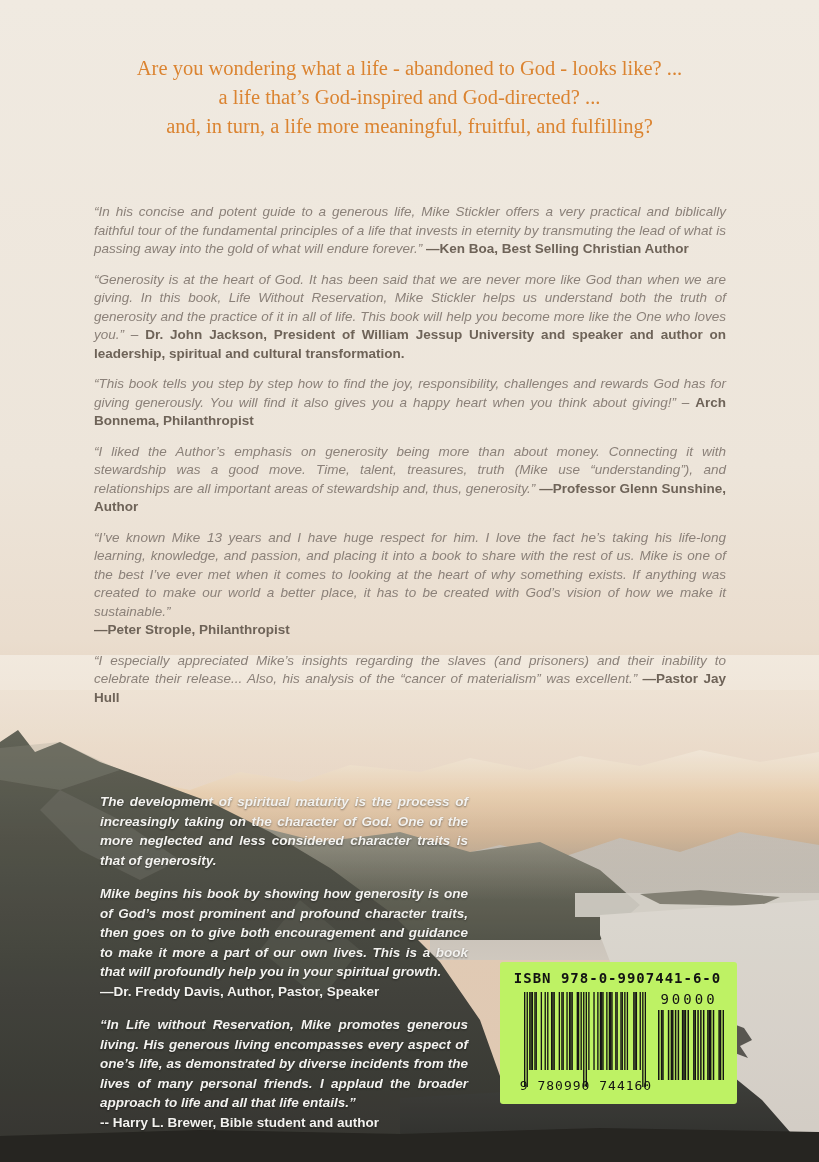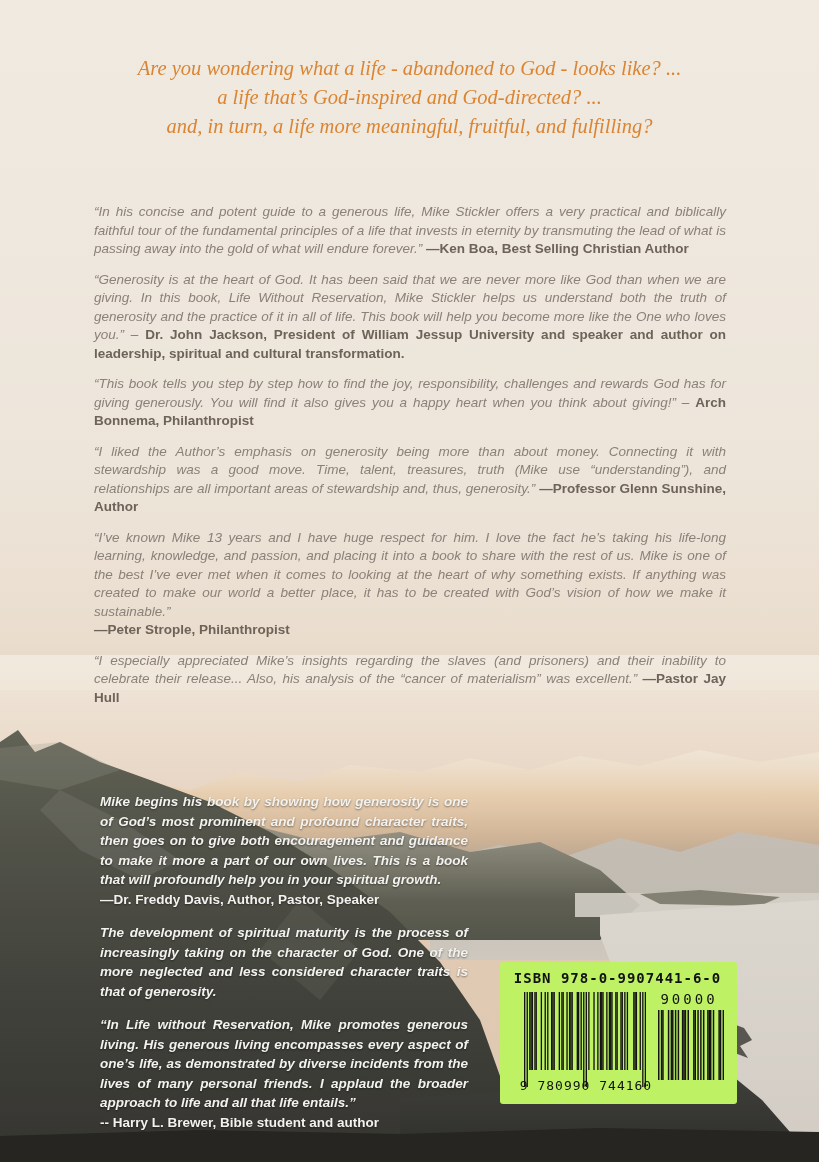--- a/index.html
+++ b/index.html
@@ -8,21 +8,21 @@
     background:#EFE8DE;
     font-family:"Liberation Sans",sans-serif;
     margin:0 auto;
   }
   .bg{position:absolute;inset:0;z-index:0;}
   .layer{position:absolute;z-index:1;}
 
   .tagline{
     top:54px;left:30px;right:30px;text-align:center;
     font-family:"Liberation Serif",serif;
-    color:#DB8431;font-size:20.5px;line-height:29px;font-weight:400;font-style:italic;
+    color:#DB8431;font-size:20.5px;line-height:29px;font-weight:400;
   }
   .heading{
     top:153px;left:0;right:0;text-align:center;
     font-family:"Liberation Serif",serif;
     font-size:30px;letter-spacing:2.5px;color:#453E36;font-weight:400;
   }
   .endorsements{
     top:203px;left:94px;width:632px;
     color:#8B8179;font-size:13.5px;line-height:18.5px;
     text-align:justify;font-style:italic;
@@ -152,22 +152,22 @@
   <div class="layer endorsements">
     <p><span>“In his concise and potent guide to a generous life, Mike Stickler offers a very practical and biblically faithful tour of the fundamental principles of a life that invests in eternity by transmuting the lead of what is passing away into the gold of what will endure forever.” </span><span class="attr">—Ken Boa, Best Selling Christian Author</span></p>
     <p><span>“Generosity is at the heart of God. It has been said that we are never more like God than when we are giving. In this book, Life Without Reservation, Mike Stickler helps us understand both the truth of generosity and the practice of it in all of life. This book will help you become more like the One who loves you.” – </span><span class="attr">Dr. John Jackson, President of William Jessup University and speaker and author on leadership, spiritual and cultural transformation.</span></p>
     <p><span>“This book tells you step by step how to find the joy, responsibility, challenges and rewards God has for giving generously. You will find it also gives you a happy heart when you think about giving!” – </span><span class="attr">Arch Bonnema, Philanthropist</span></p>
     <p><span>“I liked the Author’s emphasis on generosity being more than about money. Connecting it with stewardship was a good move. Time, talent, treasures, truth (Mike use “understanding”), and relationships are all important areas of stewardship and, thus, generosity.” </span><span class="attr">—Professor Glenn Sunshine, Author</span></p>
     <p><span>“I’ve known Mike 13 years and I have huge respect for him. I love the fact he’s taking his life-long learning, knowledge, and passion, and placing it into a book to share with the rest of us. Mike is one of the best I’ve ever met when it comes to looking at the heart of why something exists. If anything was created to make our world a better place, it has to be created with God’s vision of how we make it sustainable.”</span><span class="attr block">—Peter Strople, Philanthropist</span></p>
     <p><span>“I especially appreciated Mike’s insights regarding the slaves (and prisoners) and their inability to celebrate their release... Also, his analysis of the “cancer of materialism” was excellent.” </span><span class="attr">—Pastor Jay Hull</span></p>
   </div>
 
   <div class="layer blurbs">
+    <p><span>The development of spiritual maturity is the process of increasingly taking on the character of God. One of the more neglected and less considered character traits is that of generosity.</span></p>
     <p><span>Mike begins his book by showing how generosity is one of God’s most prominent and profound character traits, then goes on to give both encouragement and guidance to make it more a part of our own lives. This is a book that will profoundly help you in your spiritual growth.</span><span class="battr">—Dr. Freddy Davis, Author, Pastor, Speaker</span></p>
-    <p><span>The development of spiritual maturity is the process of increasingly taking on the character of God. One of the more neglected and less considered character traits is that of generosity.</span></p>
     <p><span>“In Life without Reservation, Mike promotes generous living. His generous living encompasses every aspect of one’s life, as demonstrated by diverse incidents from the lives of many personal friends. I applaud the broader approach to life and all that life entails.”</span><span class="battr">-- Harry L. Brewer, Bible student and author</span></p>
   </div>
 
   <div class="barcode-box">
     <div class="isbn">ISBN 978-0-9907441-6-0</div>
     <div class="addon-label">90000</div>
     <svg class="mainbars" id="mainbars" width="122" height="95" viewBox="0 0 120 95" preserveAspectRatio="none">
         <rect x="0.00" y="0" width="1.32" height="95" fill="#141414"></rect>
         <rect x="2.53" y="0" width="1.32" height="95" fill="#141414"></rect>
         <rect x="5.05" y="0" width="1.32" height="78" fill="#141414"></rect>

